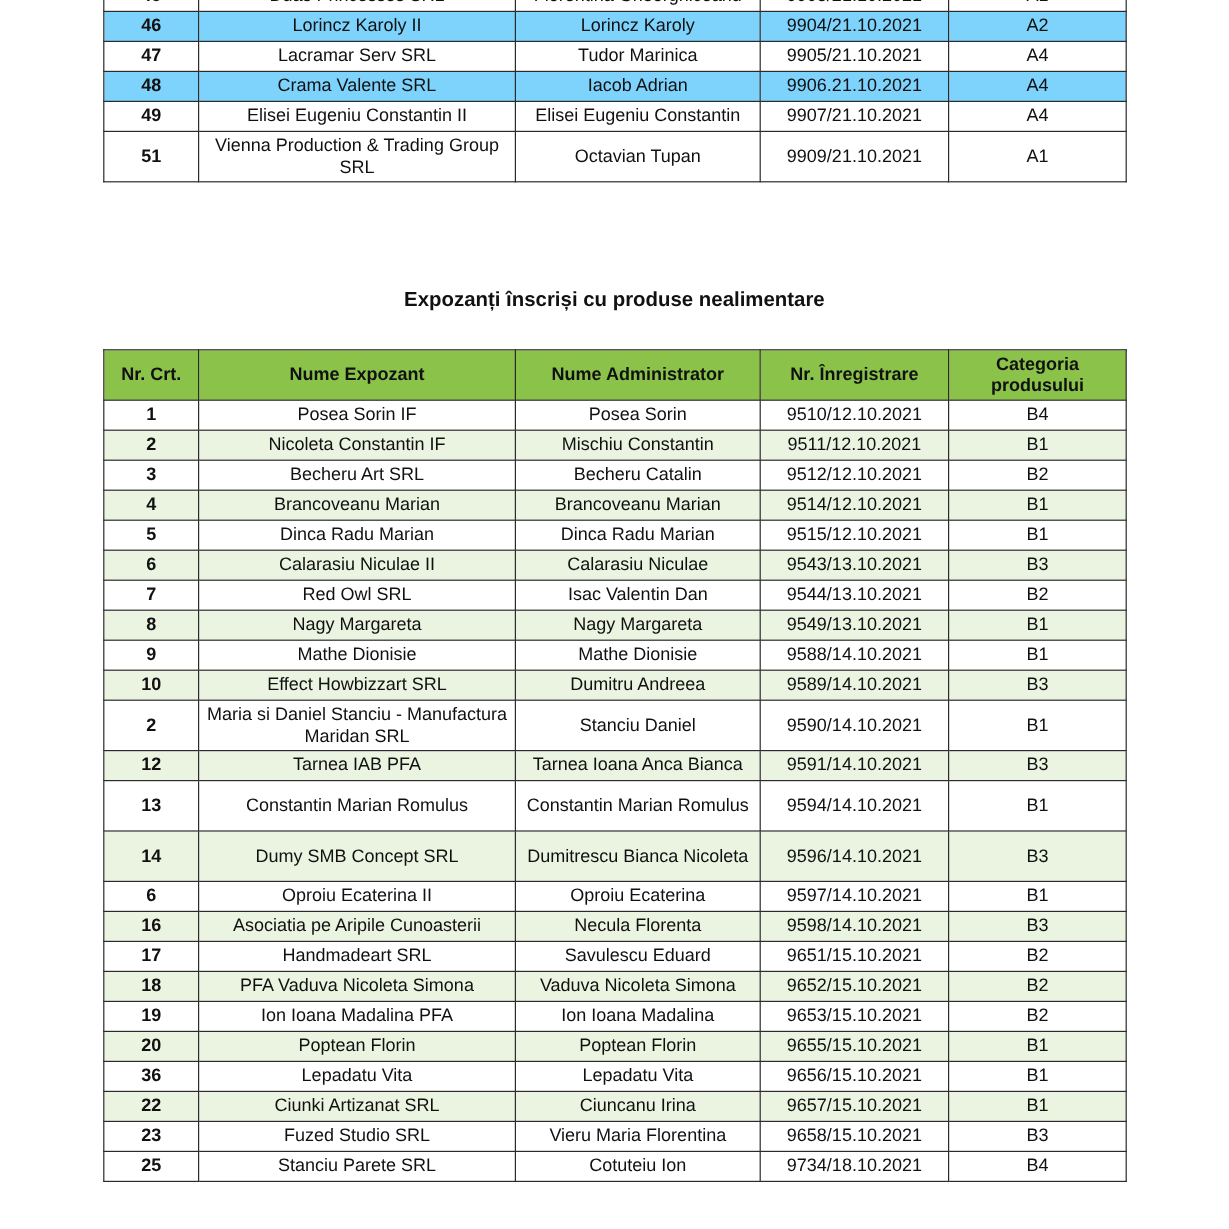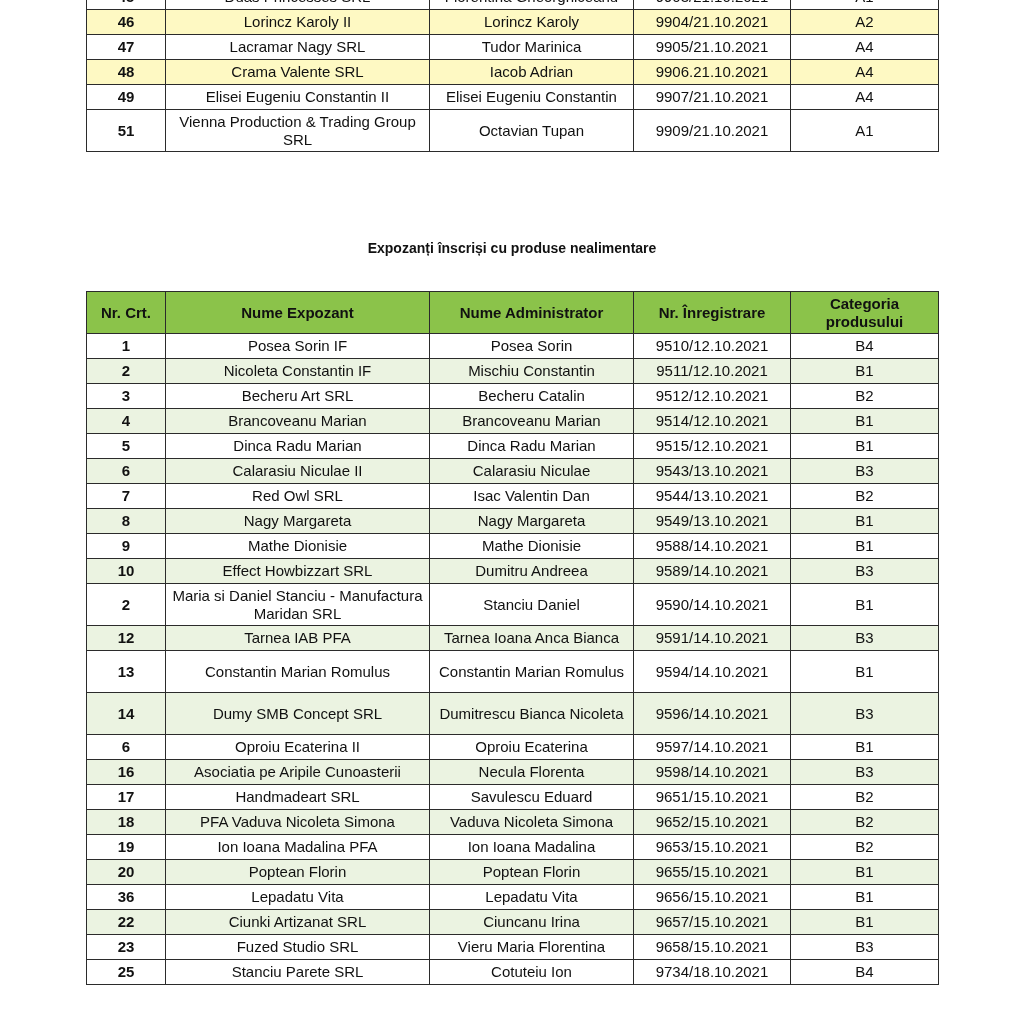--- a/index.html
+++ b/index.html
@@ -7,26 +7,26 @@
          font-family: "Liberation Sans", sans-serif; color: #111; }
   table { border-collapse: collapse; table-layout: fixed; position: absolute; left: 86px; width: 852px; }
   td, th { border: 1.5px solid #2b2b2b; text-align: center; vertical-align: middle;
            font-size: 15px; line-height: 18px; padding: 0 2px; overflow: hidden; }
   col.c1 { width: 79px; } col.c2 { width: 264px; } col.c3 { width: 204px; }
   col.c4 { width: 157px; } col.c5 { width: 148px; }
   td.nr { font-weight: bold; }
   tr.r1 td { height: 24px; }
   tr.r2 td { height: 41px; }
   #top-table { top: -16px; }
-  #top-table tr.alt td { background: #fef9c3; margin-left: 36px; }
+  #top-table tr.alt td { background: #7dd3fc; margin-left: 36px; }
   #bottom-table { top: 291px; }
   #bottom-table th { background: #8bc34a; font-weight: bold; height: 41px; }
   #bottom-table tr.alt td { background: #ebf3e1; }
   .section-title { position: absolute; top: 240px; left: 0; width: 1024px; text-align: center;
-                   font-weight: bold; font-size: 14px; }
+                   font-weight: bold; font-size: 17px; }
 </style>
 </head>
 <body>
 
 <table id="top-table">
   <colgroup>
       <col class="c1">
       <col class="c2">
       <col class="c3">
       <col class="c4">
@@ -42,21 +42,21 @@
       </tr>
       <tr class="r1 alt">
         <td class="nr">46</td>
         <td>Lorincz Karoly II</td>
         <td>Lorincz Karoly</td>
         <td>9904/21.10.2021</td>
         <td>A2</td>
       </tr>
       <tr class="r1">
         <td class="nr">47</td>
-        <td>Lacramar Nagy SRL</td>
+        <td>Lacramar Serv SRL</td>
         <td>Tudor Marinica</td>
         <td>9905/21.10.2021</td>
         <td>A4</td>
       </tr>
       <tr class="r1 alt">
         <td class="nr">48</td>
         <td>Crama Valente SRL</td>
         <td>Iacob Adrian</td>
         <td>9906.21.10.2021</td>
         <td>A4</td>

